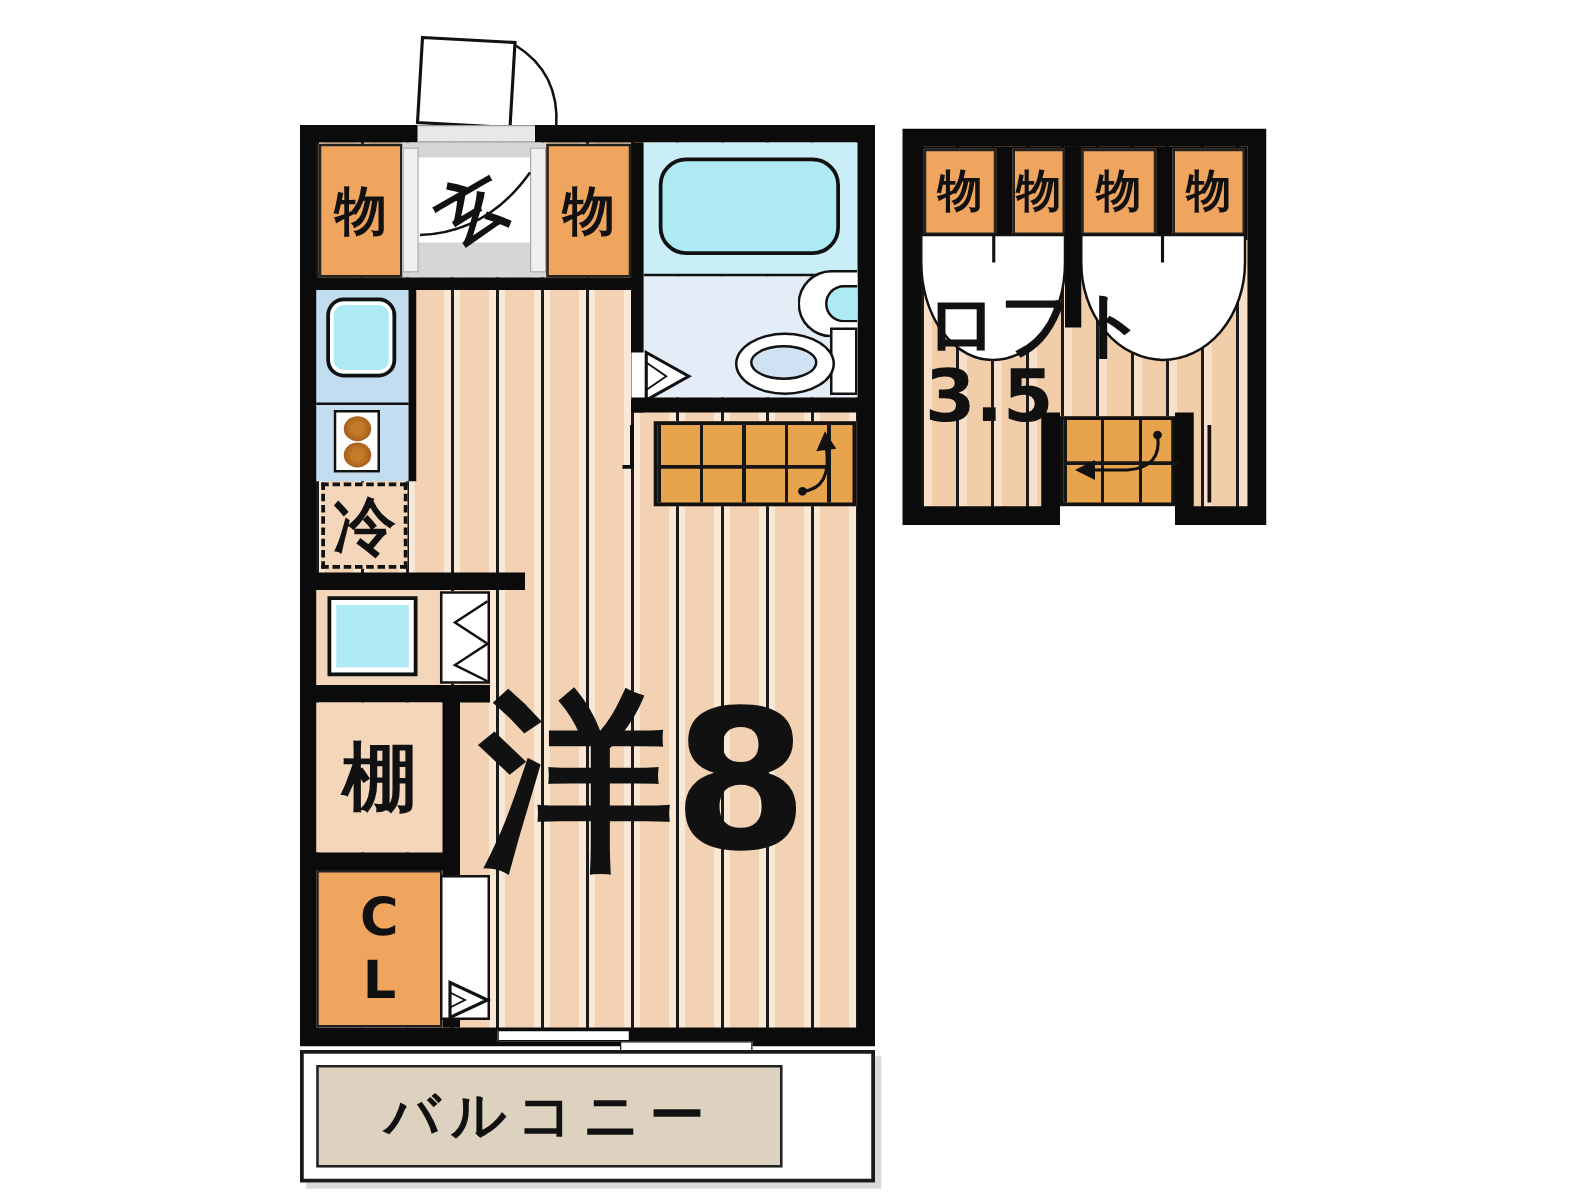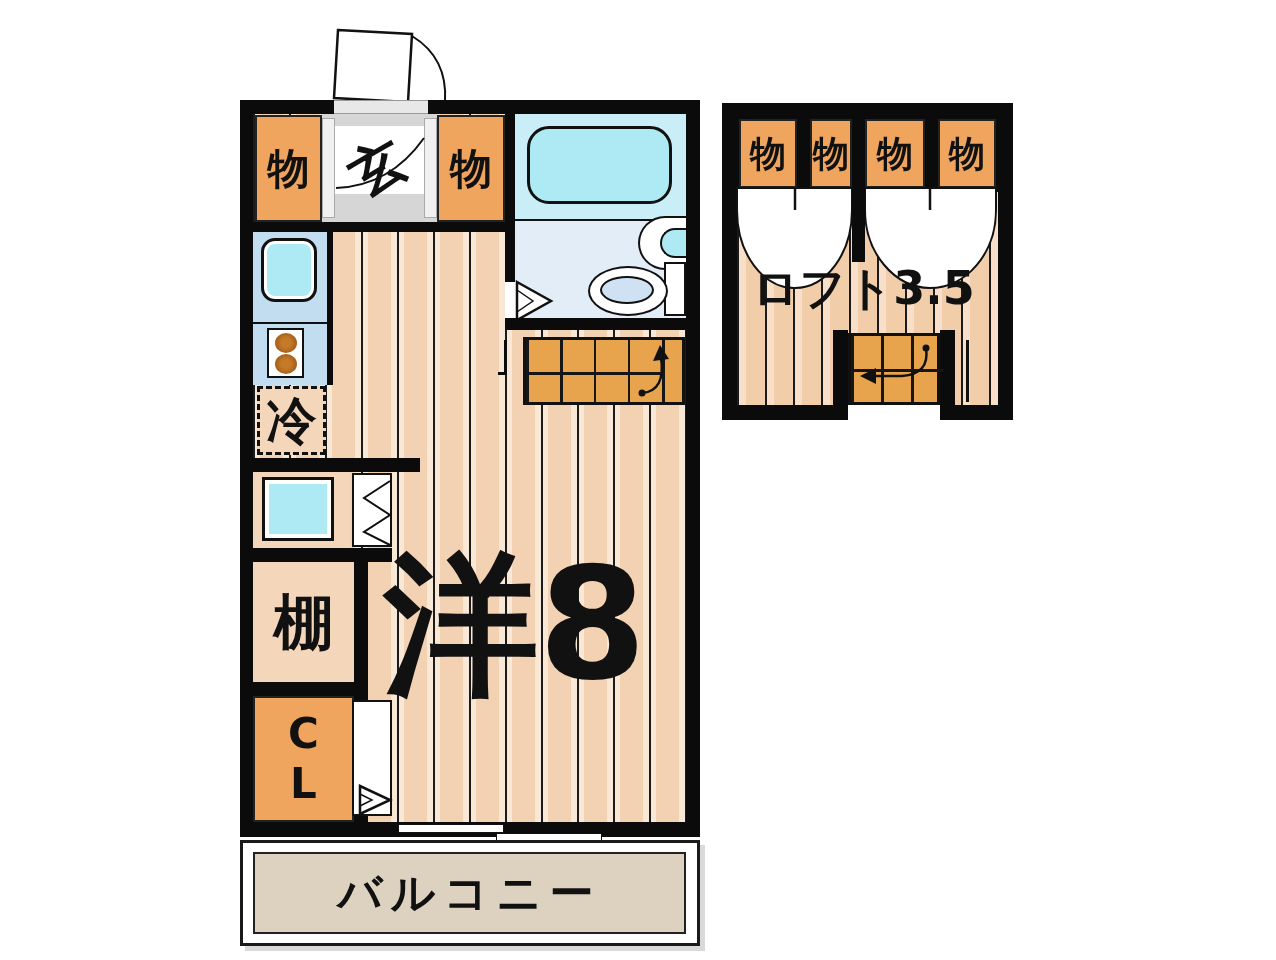--- a/index.html
+++ b/index.html
@@ -132,21 +132,21 @@
   <div class="abs wall" style="left:498px;top:372px;width:9px;height:3px;"></div>
 
   <div class="abs label" style="left:360px;top:505px;width:310px;height:190px;font-size:155px;margin-top:24px;">
     <span>洋8</span>
   </div>
 
   <div class="abs" style="left:398px;top:824px;width:106px;height:9px;background:#fff;border:1.5px solid #111;"></div>
   <div class="abs" style="left:496px;top:833px;width:106px;height:9px;background:#fff;border:1.5px solid #111;"></div>
 
   <div class="abs" style="left:240px;top:840px;width:460px;height:106px;background:#fff;border:3px solid #1a1a1a;box-shadow:5px 5px 0 #d9d9d9;"></div>
-  <div class="abs label" style="left:253px;top:852px;width:433px;height:82px;background:var(--balcony);border:2px solid #222;font-size:44px;letter-spacing:8px;">
+  <div class="abs label" style="left:253px;top:852px;width:373px;height:82px;background:var(--balcony);border:2px solid #222;font-size:44px;letter-spacing:8px;">
     <span>バルコニー</span>
   </div>
 
   <div class="abs wall" style="left:722px;top:103px;width:291px;height:317px;"></div>
   <div class="abs floor-loft" style="left:737px;top:117px;width:261px;height:288px;"></div>
   <div class="abs wall" style="left:737px;top:117px;width:261px;height:75px;"></div>
 
   <div class="abs orange label" style="left:739px;top:119px;width:58px;height:69px;font-size:36px;">
     <span>物</span>
   </div>
@@ -161,21 +161,21 @@
   </div>
 
   <svg class="abs" style="left:722px;top:103px;" width="291" height="317" viewBox="0 0 291 317">
     <path d="M15 85 H130 V107 A57 78 0 0 1 73 185 A57 78 0 0 1 15 107 Z" fill="#fff" stroke="#111" stroke-width="2"></path>
     <path d="M143 85 H274 V107 A66 78 0 0 1 208 185 A66 78 0 0 1 143 107 Z" fill="#fff" stroke="#111" stroke-width="2"></path>
     <line x1="73" y1="85" x2="73" y2="107" stroke="#111" stroke-width="2.5"></line>
     <line x1="208" y1="85" x2="208" y2="107" stroke="#111" stroke-width="2.5"></line>
   </svg>
   <div class="abs wall" style="left:852px;top:117px;width:13px;height:145px;"></div>
 
-  <div class="abs label" style="left:740px;top:262px;width:247px;height:52px;font-size:46px;">
+  <div class="abs label" style="left:740px;top:262px;width:247px;height:52px;font-size:58px;">
     <span>ロフト3.5</span>
   </div>
 
   <div class="abs wall" style="left:833px;top:330px;width:15px;height:90px;"></div>
   <div class="abs wall" style="left:940px;top:330px;width:15px;height:90px;"></div>
   <div class="abs stairs-loft" style="left:848px;top:333px;width:92px;height:72px;">
     <div class="abs" style="left:0;top:33px;width:92px;height:2.5px;background:#161616;"></div>
   </div>
   <svg class="abs" style="left:856px;top:338px;" width="80" height="46" viewBox="0 0 80 46">
     <circle cx="70" cy="10" r="3.5" fill="#111"></circle>

